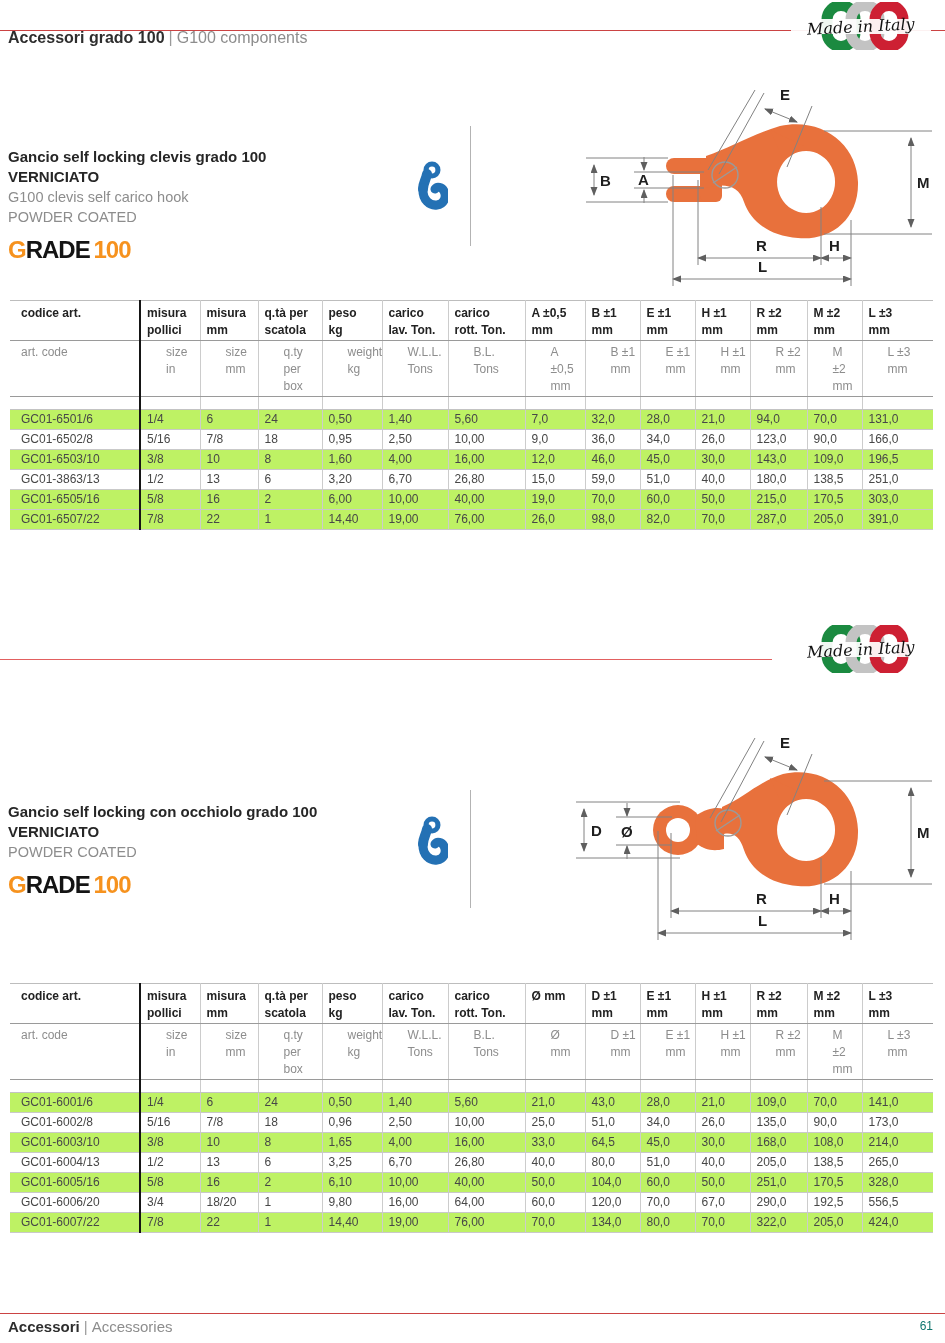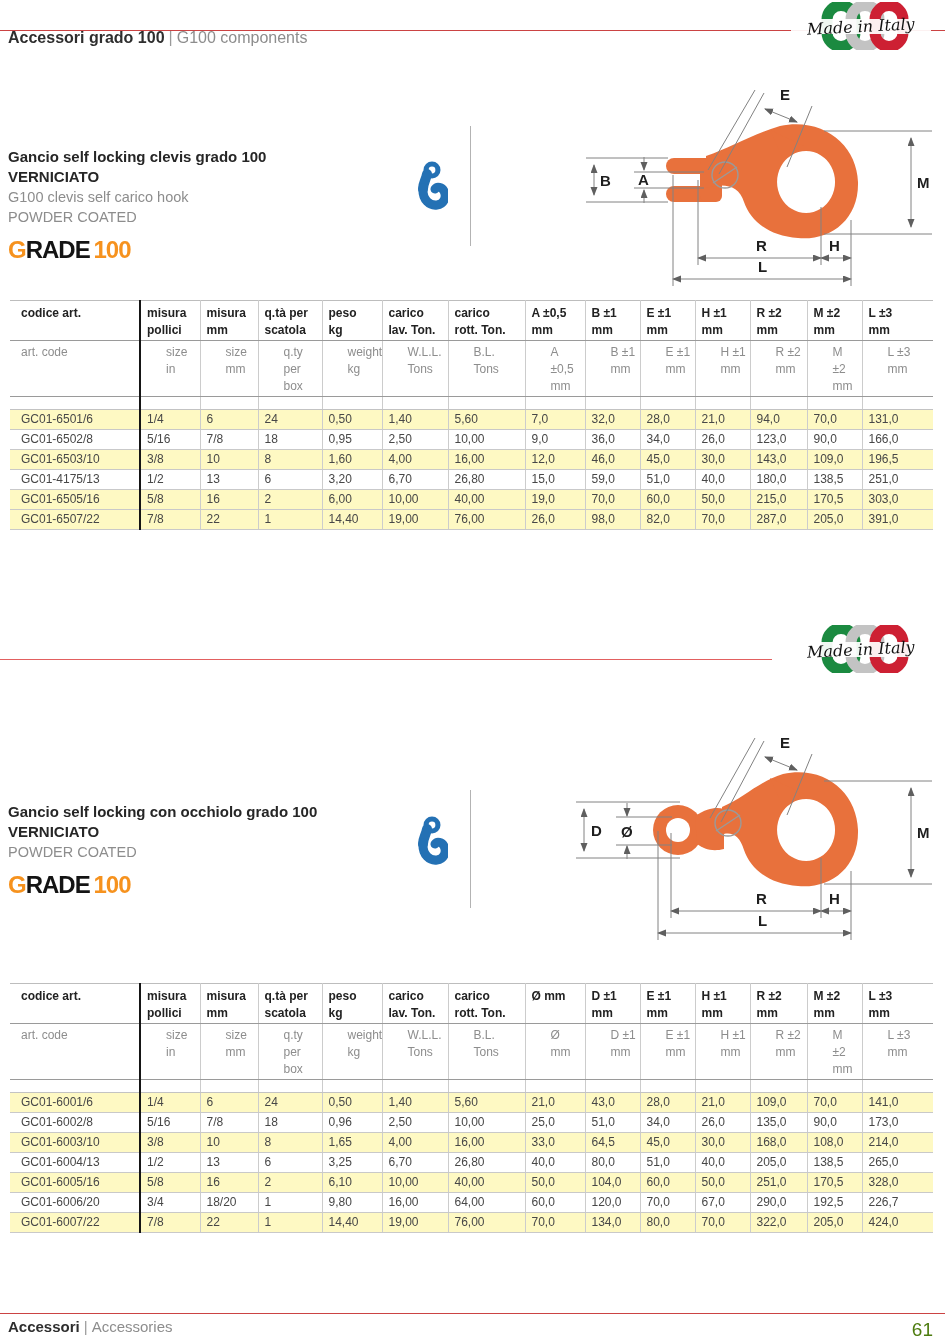--- a/index.html
+++ b/index.html
@@ -6,42 +6,42 @@
   body { margin:0; background:#fff; font-family:"Liberation Sans",sans-serif; }
   .page { position:relative; width:945px; height:1343px; background:#fff; overflow:hidden; }
   .abs { position:absolute; }
 
   
   .doc-title { font-size:16px; font-weight:bold; color:#2e2e2e; white-space:nowrap; }
   .doc-title .sep { color:#9a9a9a; font-weight:normal; padding:0 4px; }
   .doc-title .sub { color:#8d8d8d; font-weight:normal; }
   .redline { position:absolute; height:1px; background:#cb4343; }
   .redline.light { background:#e26060; }
-  .pagenum { font-size:19px; color:#4d7c0f;margin-left:44px; }
+  .pagenum { font-size:12px; color:#0f766e;margin-left:44px; }
 
   
   .prod-title { font-size:15px; font-weight:bold; color:#262626; line-height:20px; }
   .prod-sub   { font-size:14.5px; color:#8d8d8d; line-height:20px; }
   .grade { font-size:24px; font-weight:800; letter-spacing:-1px; margin-top:9px; font-family:"Liberation Sans",sans-serif; }
   .grade .o { color:#f6921e; }
   .grade .b { color:#141414; }
   .vdiv { position:absolute; width:1px; background:#b3b3b3; }
 
   
   table.spec { border-collapse:collapse; table-layout:fixed; width:923px; font-size:12px; border-top:1px solid #bdbdbd; }
   table.spec th, table.spec td { border-right:1px solid #ccc; padding:1px 3px 1px 6px; overflow:hidden; }
   table.spec th:first-child, table.spec td:first-child { border-right:2px solid #151515; padding-left:11px; }
   table.spec th:last-child, table.spec td:last-child { border-right:none; }
   tr.h-it th { font-weight:bold; color:#222; text-align:left; vertical-align:top; white-space:pre-line;
                line-height:17px; height:36px; padding-top:4px; border-bottom:1px solid #9a9a9a; }
   tr.h-en th { font-weight:normal; color:#8d8d8d; text-align:left; vertical-align:top; white-space:pre-line;
                line-height:17px; height:38px; padding-top:3px; border-bottom:1px solid #9a9a9a;padding-left:25px; }
   tr.spacer td { height:13px; border-bottom:1px solid #c3c3c3; }
   tbody tr.d td { height:19px; color:#474747; border-bottom:1px solid #c9c9c9; line-height:17px; }
-  tbody tr.odd { background:#fef9c3; }
+  tbody tr.odd { background:#bef264; }
   tbody tr.even { background:#ffffff; }
 
   
   .dim { stroke:#828282; stroke-width:1; fill:none; }
   .dimlabel { font-size:15px; font-weight:bold; fill:#1e1e1e; font-family:"Liberation Sans",sans-serif; }
   .mii-text { font-size:16px; font-style:italic; fill:#111; font-family:"DejaVu Serif",serif; }
 </style>
 </head>
 <body>
 
@@ -272,21 +272,21 @@
             <td>16,00</td>
             <td>12,0</td>
             <td>46,0</td>
             <td>45,0</td>
             <td>30,0</td>
             <td>143,0</td>
             <td>109,0</td>
             <td>196,5</td>
           </tr>
           <tr class="d even">
-            <td>GC01-4175/13</td>
+            <td>GC01-3863/13</td>
             <td>1/2</td>
             <td>13</td>
             <td>6</td>
             <td>3,20</td>
             <td>6,70</td>
             <td>26,80</td>
             <td>15,0</td>
             <td>59,0</td>
             <td>51,0</td>
             <td>40,0</td>
@@ -590,21 +590,21 @@
             <td>1</td>
             <td>9,80</td>
             <td>16,00</td>
             <td>64,00</td>
             <td>60,0</td>
             <td>120,0</td>
             <td>70,0</td>
             <td>67,0</td>
             <td>290,0</td>
             <td>192,5</td>
-            <td>226,7</td>
+            <td>556,5</td>
           </tr>
           <tr class="d odd">
             <td>GC01-6007/22</td>
             <td>7/8</td>
             <td>22</td>
             <td>1</td>
             <td>14,40</td>
             <td>19,00</td>
             <td>76,00</td>
             <td>70,0</td>

